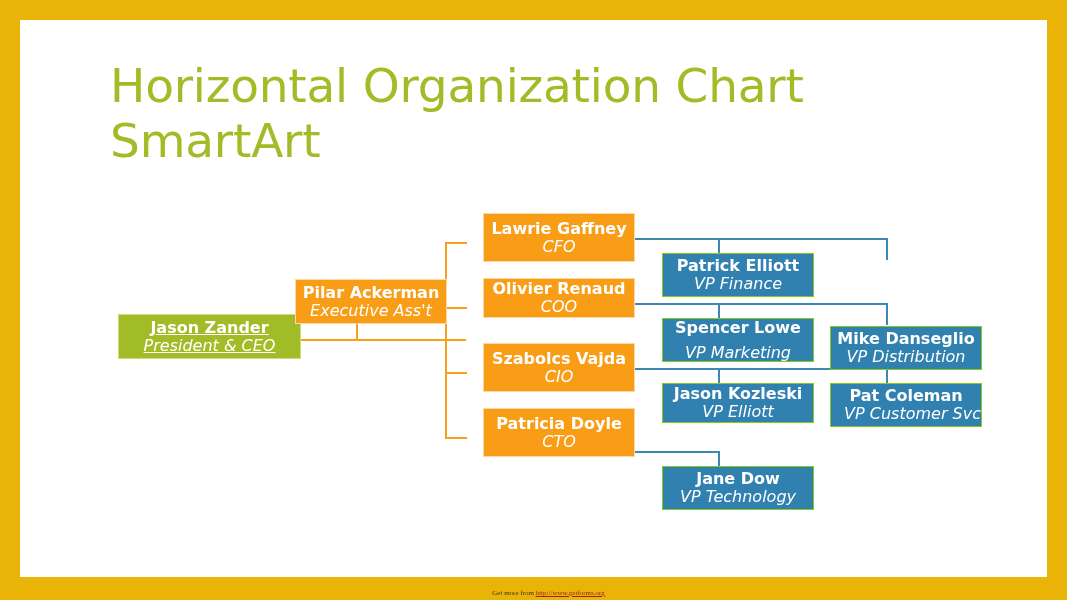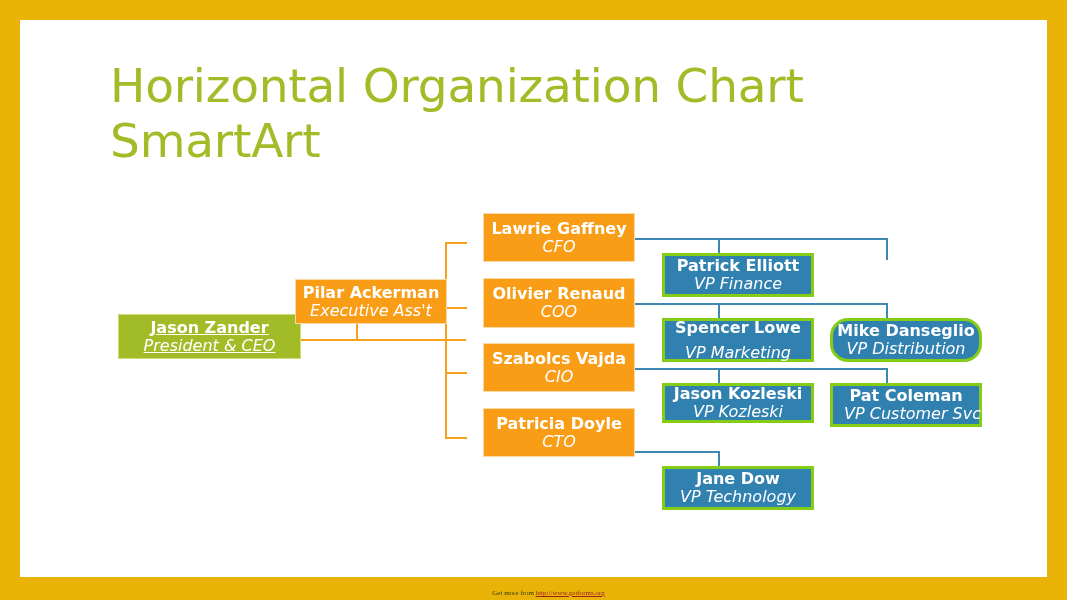--- a/index.html
+++ b/index.html
@@ -64,21 +64,21 @@
   }
   
   .n-orange {
     background: #f99d17;
     border: 1px solid #fbd9a4;
   }
   .n-orange .nm, .n-orange .ttl { color: #ffffff; }
   
   .n-blue {
     background: #3181b0;
-    border: 3px solid #84cc16;
+    border: 1px solid #84cc16;
   }
   
   .ttl-wrap { white-space: normal !important; width: 150px; }
 
   
   .ln { position: absolute; background: #f6a11b; }
   .ln-b { position: absolute; background: #3e87b3; }
   .h { height: 2px; }
   .v { width: 2px; }
 
@@ -138,21 +138,21 @@
     <div class="node n-orange" style="left:255px; top:259px; width:152px; height:45px;">
       <span class="nm">Pilar Ackerman</span>
       <span class="ttl">Executive Ass't</span>
     </div>
 
     <div class="node n-orange" style="left:443px; top:193px; width:152px; height:49px;">
       <span class="nm">Lawrie Gaffney</span>
       <span class="ttl">CFO</span>
     </div>
 
-    <div class="node n-orange" style="left:443px; top:258px; width:152px; height:50px;">
+    <div class="node n-orange" style="left:443px; top:258px; width:152px; height:40px;">
       <span class="nm">Olivier Renaud</span>
       <span class="ttl">COO</span>
     </div>
 
     <div class="node n-orange" style="left:443px; top:323px; width:152px; height:49px;">
       <span class="nm">Szabolcs Vajda</span>
       <span class="ttl">CIO</span>
     </div>
 
     <div class="node n-orange" style="left:443px; top:388px; width:152px; height:49px;">
@@ -164,28 +164,28 @@
       <span class="nm">Patrick Elliott</span>
       <span class="ttl">VP Finance</span>
     </div>
 
 
     <div class="node n-blue" style="left:622px; top:298px; width:152px; height:44px;gap:7px;">
       <span class="nm">Spencer Lowe</span>
       <span class="ttl">VP Marketing</span>
     </div>
 
-    <div class="node n-blue" style="left:790px; top:298px; width:152px; height:44px;border-radius:18px;">
+    <div class="node n-blue" style="left:790px; top:306px; width:152px; height:44px;">
       <span class="nm">Mike Danseglio</span>
       <span class="ttl">VP Distribution</span>
     </div>
 
     <div class="node n-blue" style="left:622px; top:363px; width:152px; height:40px;">
       <span class="nm">Jason Kozleski</span>
-      <span class="ttl">VP Kozleski</span>
+      <span class="ttl">VP Elliott</span>
     </div>
 
     <div class="node n-blue" style="left:790px; top:363px; width:152px; height:44px;">
       <span class="nm">Pat Coleman</span>
       <span class="ttl ttl-wrap">VP Customer Svc</span>
     </div>
 
     <div class="node n-blue" style="left:622px; top:446px; width:152px; height:44px;">
       <span class="nm">Jane Dow</span>
       <span class="ttl">VP Technology</span>

